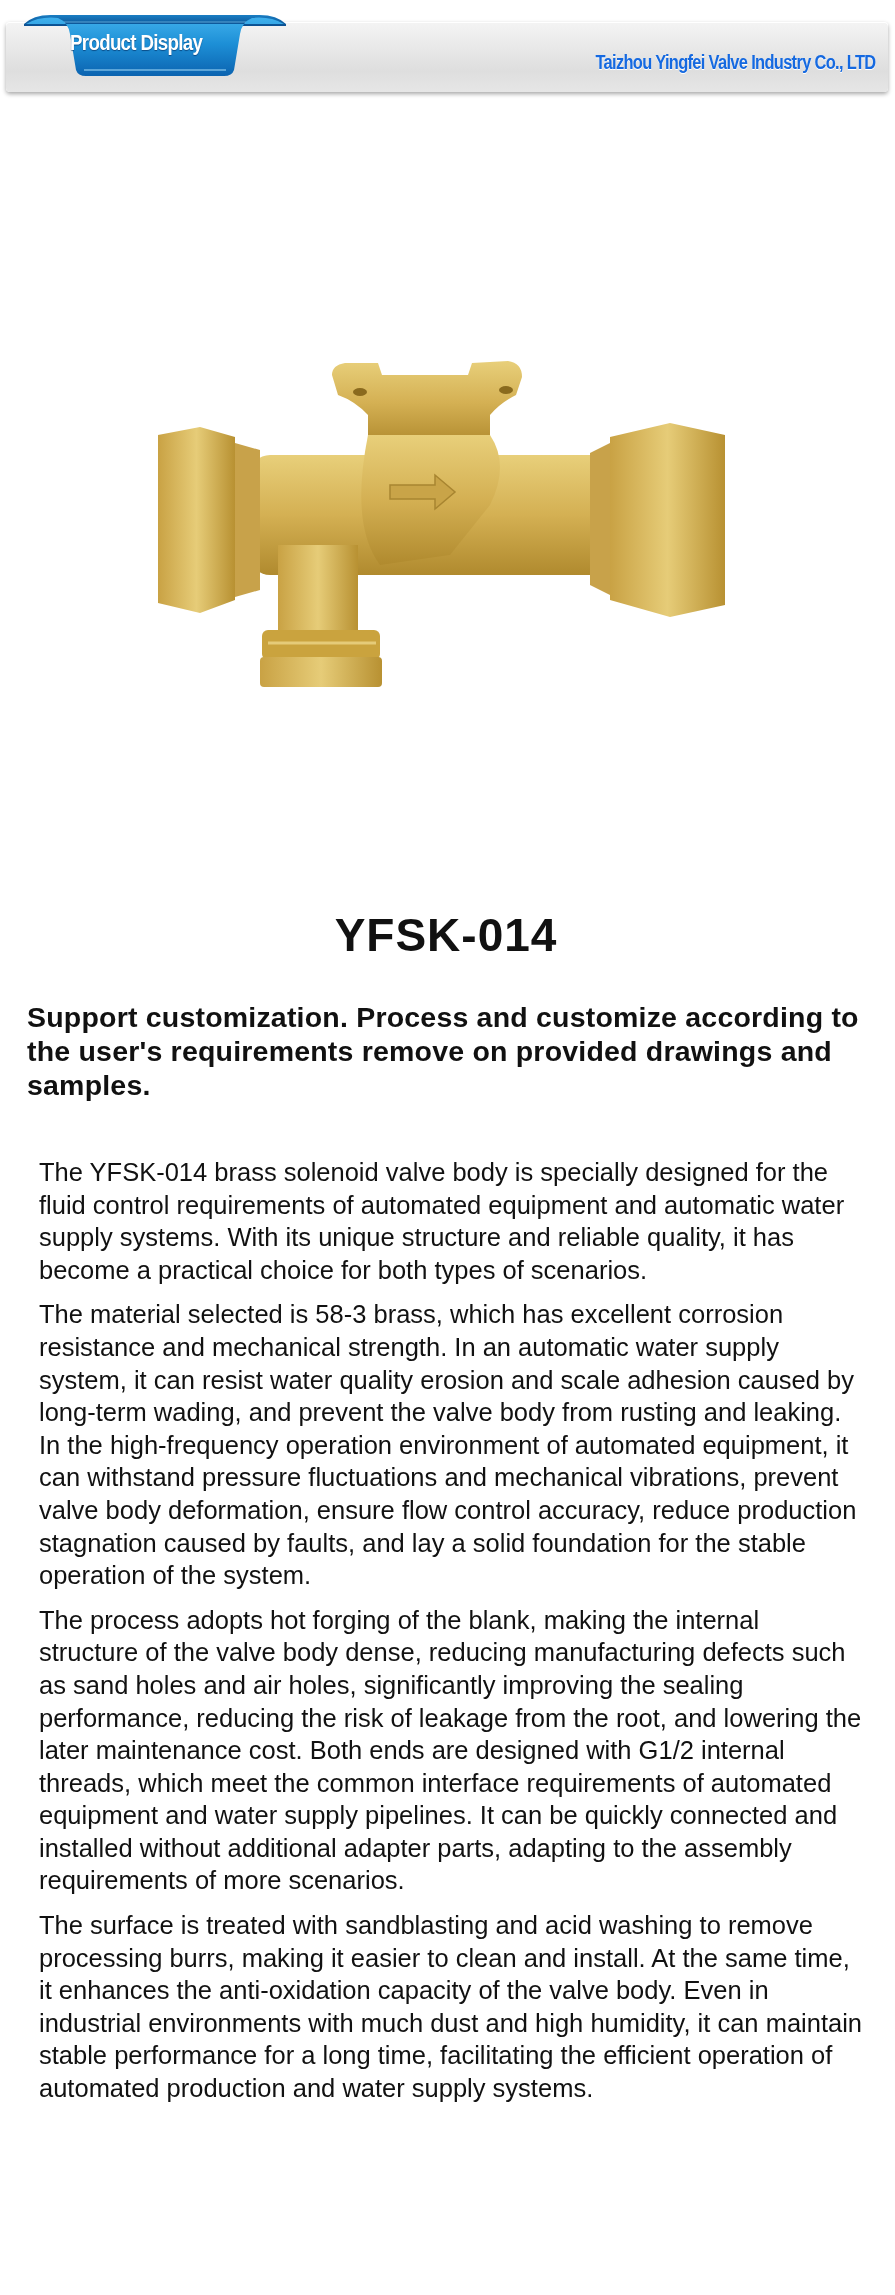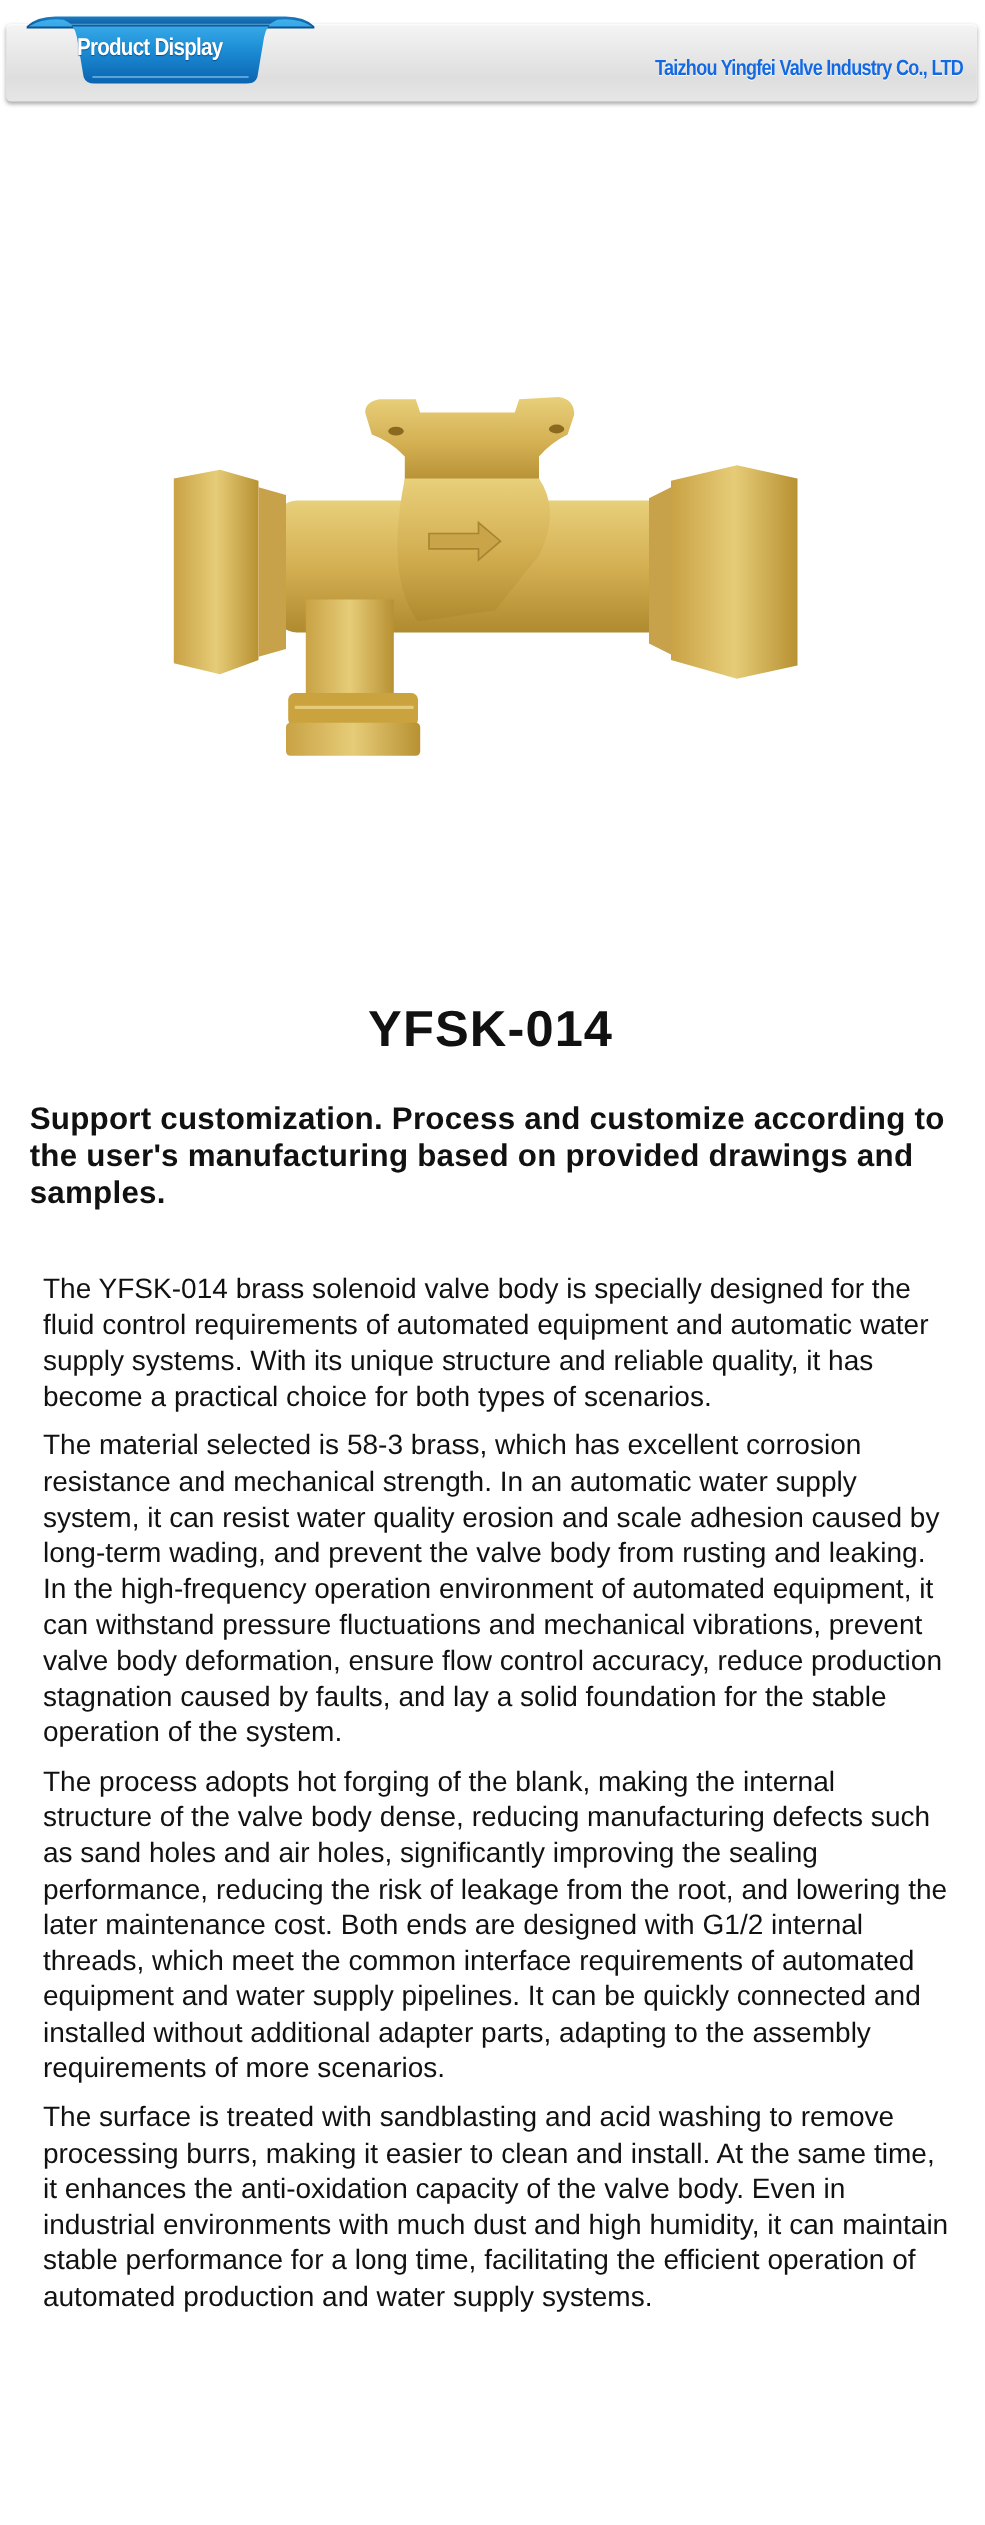--- a/index.html
+++ b/index.html
@@ -89,20 +89,20 @@
   <path d="M440 108 L460 98 L460 250 L440 240 Z" fill="#c8a24a"></path>
 
   <rect x="128" y="200" width="80" height="90" fill="url(#brH)"></rect>
   <rect x="112" y="285" width="118" height="30" rx="6" fill="#caa33e"></rect>
   <rect x="110" y="312" width="122" height="30" rx="4" fill="url(#brH)"></rect>
   <path d="M118 298 L226 298" stroke="#f1dc92" stroke-width="3" opacity="0.7"></path>
 </svg>
 
 <div class="model">YFSK-014</div>
 
-<div class="subhead">Support customization. Process and customize according to the user's manufacturing based on provided drawings and samples.</div>
+<div class="subhead">Support customization. Process and customize according to the user's requirements remove on provided drawings and samples.</div>
 
 <div class="body">
   <p>The YFSK-014 brass solenoid valve body is specially designed for the fluid control requirements of automated equipment and automatic water supply systems. With its unique structure and reliable quality, it has become a practical choice for both types of scenarios.</p>
   <p>The material selected is 58-3 brass, which has excellent corrosion resistance and mechanical strength. In an automatic water supply system, it can resist water quality erosion and scale adhesion caused by long-term wading, and prevent the valve body from rusting and leaking. In the high-frequency operation environment of automated equipment, it can withstand pressure fluctuations and mechanical vibrations, prevent valve body deformation, ensure flow control accuracy, reduce production stagnation caused by faults, and lay a solid foundation for the stable operation of the system.</p>
   <p>The process adopts hot forging of the blank, making the internal structure of the valve body dense, reducing manufacturing defects such as sand holes and air holes, significantly improving the sealing performance, reducing the risk of leakage from the root, and lowering the later maintenance cost. Both ends are designed with G1/2 internal threads, which meet the common interface requirements of automated equipment and water supply pipelines. It can be quickly connected and installed without additional adapter parts, adapting to the assembly requirements of more scenarios.</p>
   <p>The surface is treated with sandblasting and acid washing to remove processing burrs, making it easier to clean and install. At the same time, it enhances the anti-oxidation capacity of the valve body. Even in industrial environments with much dust and high humidity, it can maintain stable performance for a long time, facilitating the efficient operation of automated production and water supply systems.</p>
 </div>
 
 </body></html>

